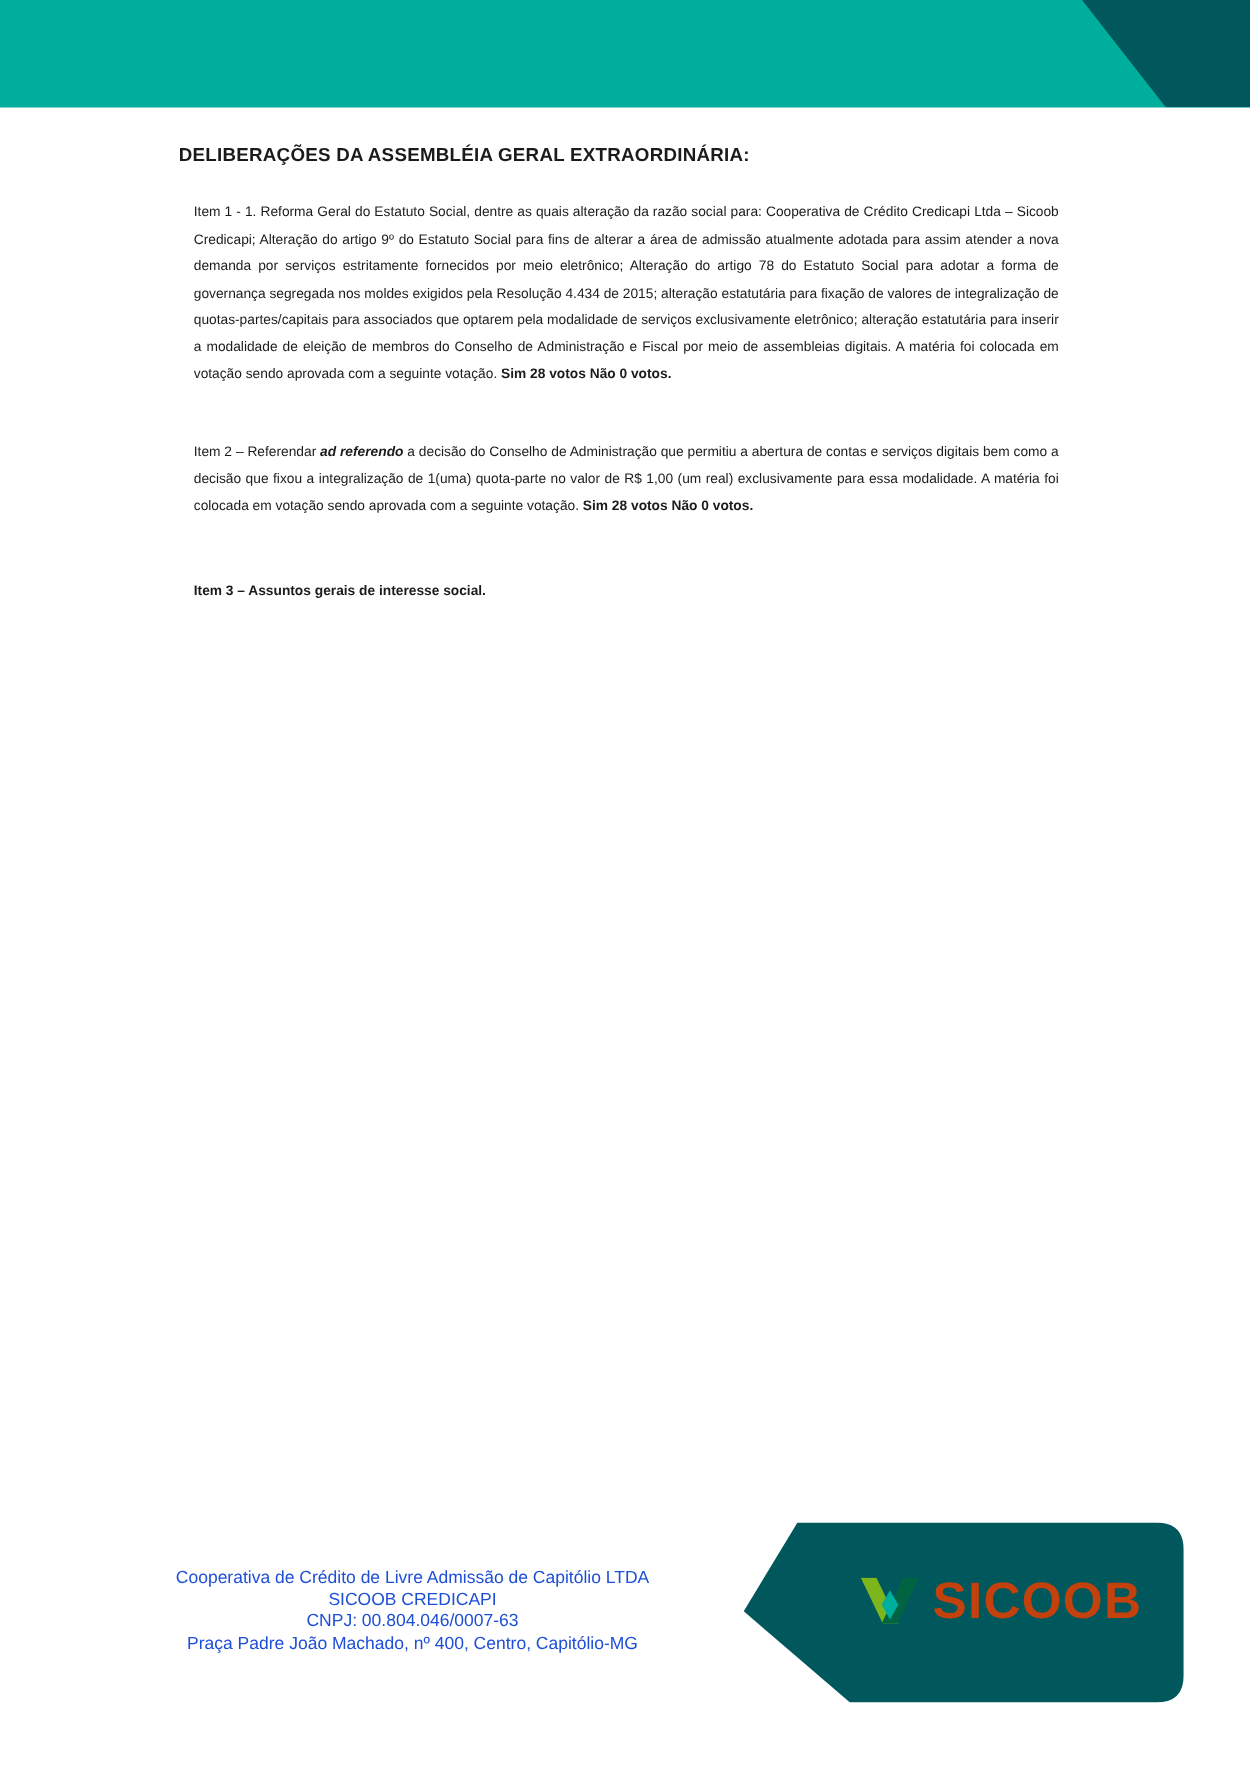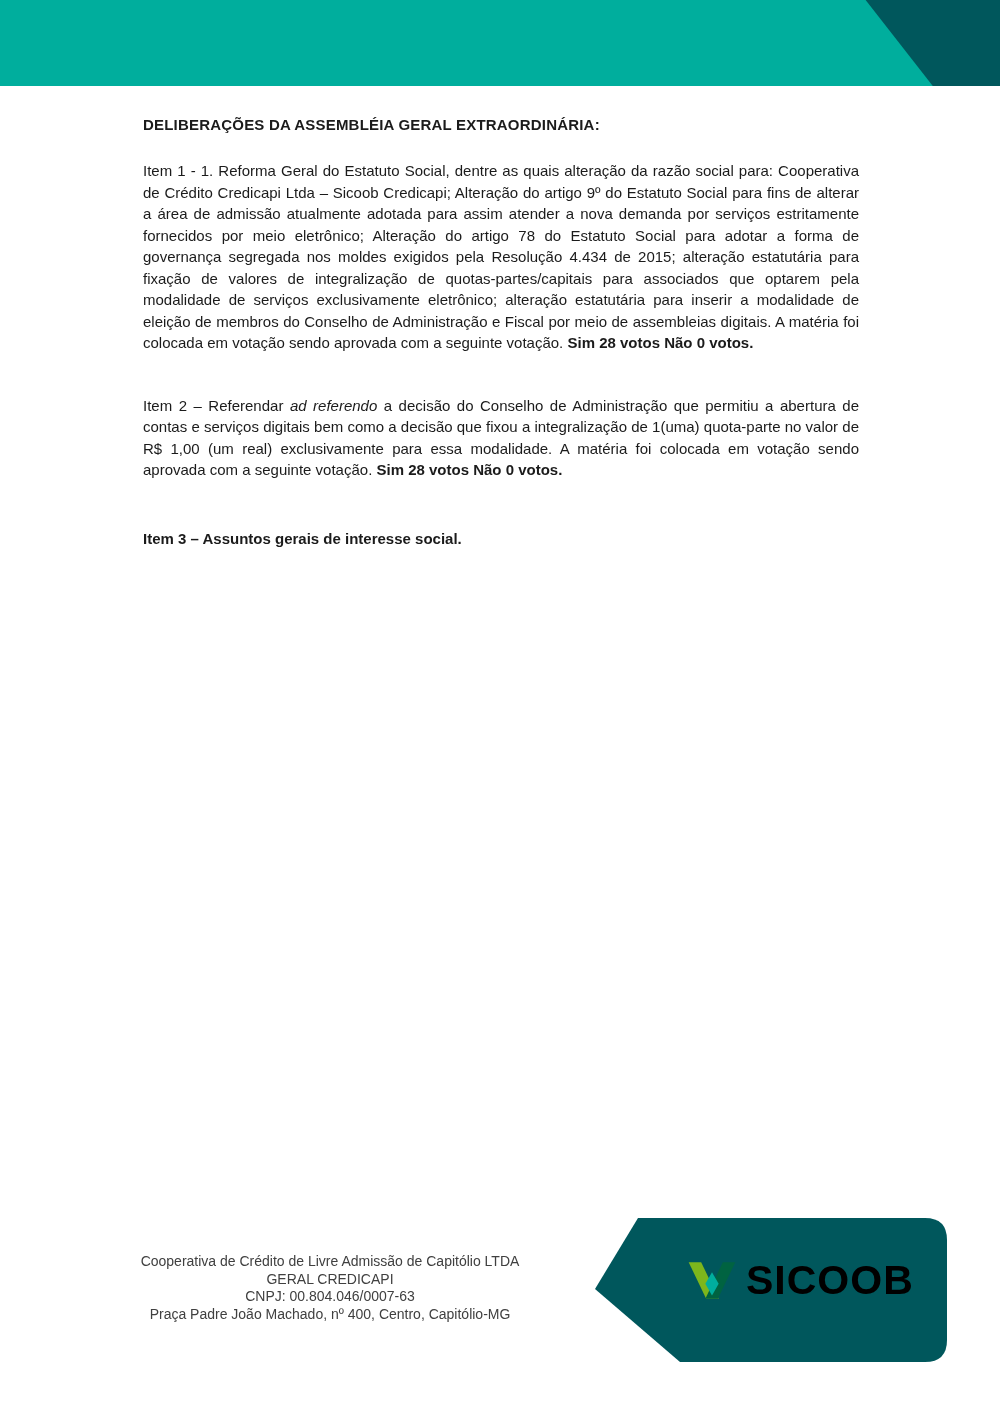--- a/index.html
+++ b/index.html
@@ -23,43 +23,43 @@
   }
   
   .content{
     position:absolute;left:143px;top:116px;width:716px;
   }
   .doc-title{
     font-size:15px;font-weight:bold;margin:0 0 27px 0;
     letter-spacing:.2px;
   }
   .para{
-    font-size:15px;line-height:21.5px;margin:0;
+    font-size:11px;line-height:21.5px;margin:12px;
   }
   .justify{text-align:justify;}
   .p1{margin-bottom:41px;}
   .p2{margin-bottom:47px;}
   .h-item3{font-weight:bold;margin-bottom:16px;}
   .para strong{font-weight:bold;}
-  .para em{font-style:italic;}
+  .para em{font-style:italic;font-weight:bold;}
   
   .footer-text{
     position:absolute;left:100px;top:1253px;width:460px;
-    text-align:center;font-size:14px;line-height:17.5px;color:#404040;
+    text-align:center;font-size:14px;line-height:17.5px;color:#1d4ed8;
   }
   .footer-badge{
     position:absolute;left:595px;top:1218px;width:352px;height:144px;
   }
   .badge-shape{position:absolute;left:0;top:0;}
   .badge-logo{
     position:absolute;left:92px;top:42px;
     display:flex;align-items:center;gap:9px;
   }
   .logo-text{
-    color:#000000;font-weight:bold;font-size:41px;letter-spacing:1px;
+    color:#c2410c;font-weight:bold;font-size:41px;letter-spacing:1px;
     line-height:1;
     text-align:right;
   }
 </style>
 </head>
 <body>
 
 <div class="page">
 
   <div class="header-band">
@@ -72,21 +72,21 @@
     <p class="para justify p1"><span>Item 1 - 1. Reforma Geral do Estatuto Social,  dentre as quais alteração da razão social para: Cooperativa de Crédito Credicapi     Ltda – Sicoob Credicapi; Alteração do artigo 9º do Estatuto Social para fins de alterar a área de admissão atualmente adotada para assim atender a nova demanda por serviços estritamente fornecidos por meio eletrônico; Alteração do artigo 78 do Estatuto Social para adotar a  forma de governança segregada nos moldes exigidos pela Resolução 4.434 de 2015; alteração estatutária para fixação de valores de integralização de quotas-partes/capitais para associados que optarem pela modalidade de serviços exclusivamente eletrônico; alteração estatutária para inserir a modalidade de eleição de membros do Conselho de Administração e Fiscal por meio de assembleias digitais. A matéria foi colocada em votação sendo aprovada com a seguinte votação. </span><strong>Sim 28 votos Não 0 votos.</strong></p>
 
     <p class="para justify p2"><span>Item 2 –  Referendar </span><em>ad referendo</em><span> a decisão do Conselho de Administração que permitiu a abertura de contas e serviços digitais bem como a decisão que fixou a integralização de 1(uma) quota-parte no valor de  R$ 1,00 (um real) exclusivamente para essa modalidade. A matéria foi colocada em votação sendo aprovada com a seguinte votação. </span><strong>Sim 28 votos Não 0 votos.</strong></p>
 
     <p class="para h-item3">Item 3 –  Assuntos gerais de interesse social.</p>
 
   </div>
 
   <div class="footer-text">
     <div>Cooperativa de Crédito de Livre Admissão de Capitólio LTDA</div>
-    <div>GERAL CREDICAPI</div>
+    <div>SICOOB CREDICAPI</div>
     <div>CNPJ: 00.804.046/0007-63</div>
     <div>Praça Padre João Machado, nº 400, Centro, Capitólio-MG</div>
   </div>
 
   <div class="footer-badge">
     <svg class="badge-shape" width="352" height="144" viewBox="0 0 352 144">
       <path d="M43 0 H330 Q352 0 352 22 V122 Q352 144 330 144 H85 L0 71 Z" fill="#00575C"></path>
     </svg>
     <div class="badge-logo">
       <svg width="50" height="37" viewBox="0 0 60 44">

